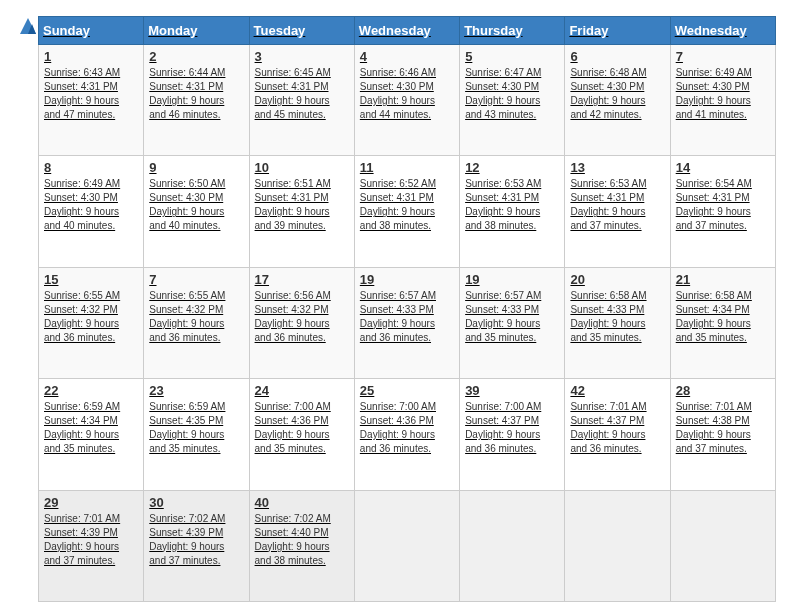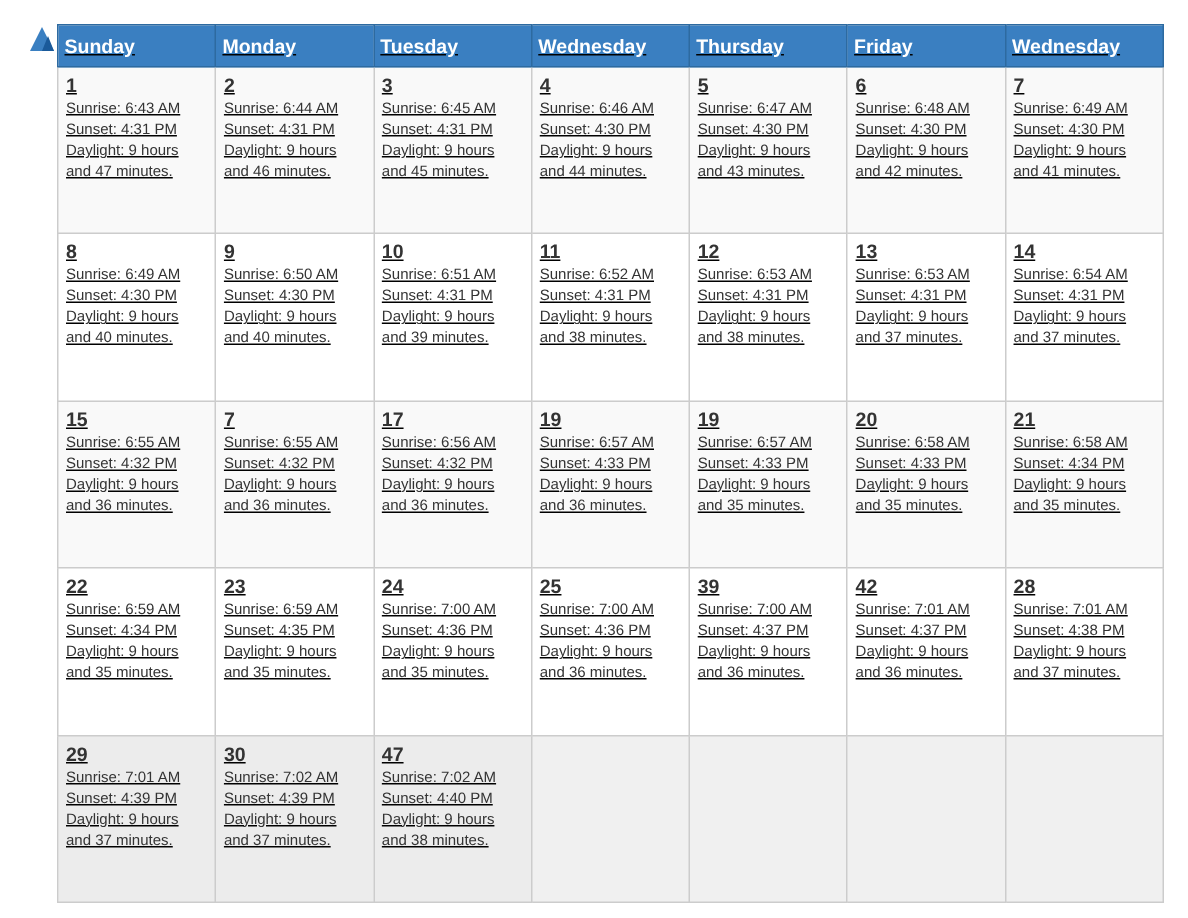--- a/index.html
+++ b/index.html
@@ -267,21 +267,21 @@
         <tr>
           <td>
         <span class="day-num">29</span>
         <span class="day-info">Sunrise: 7:01 AM<br>Sunset: 4:39 PM<br>Daylight: 9 hours and 37 minutes.</span>
       </td>
           <td>
         <span class="day-num">30</span>
         <span class="day-info">Sunrise: 7:02 AM<br>Sunset: 4:39 PM<br>Daylight: 9 hours and 37 minutes.</span>
       </td>
           <td>
-        <span class="day-num">47</span>
+        <span class="day-num">40</span>
         <span class="day-info">Sunrise: 7:02 AM<br>Sunset: 4:40 PM<br>Daylight: 9 hours and 38 minutes.</span>
       </td>
           <td class="empty"></td>
           <td class="empty"></td>
           <td class="empty"></td>
           <td class="empty"></td>
         </tr>
       </tbody>
   </table>
 </div>

